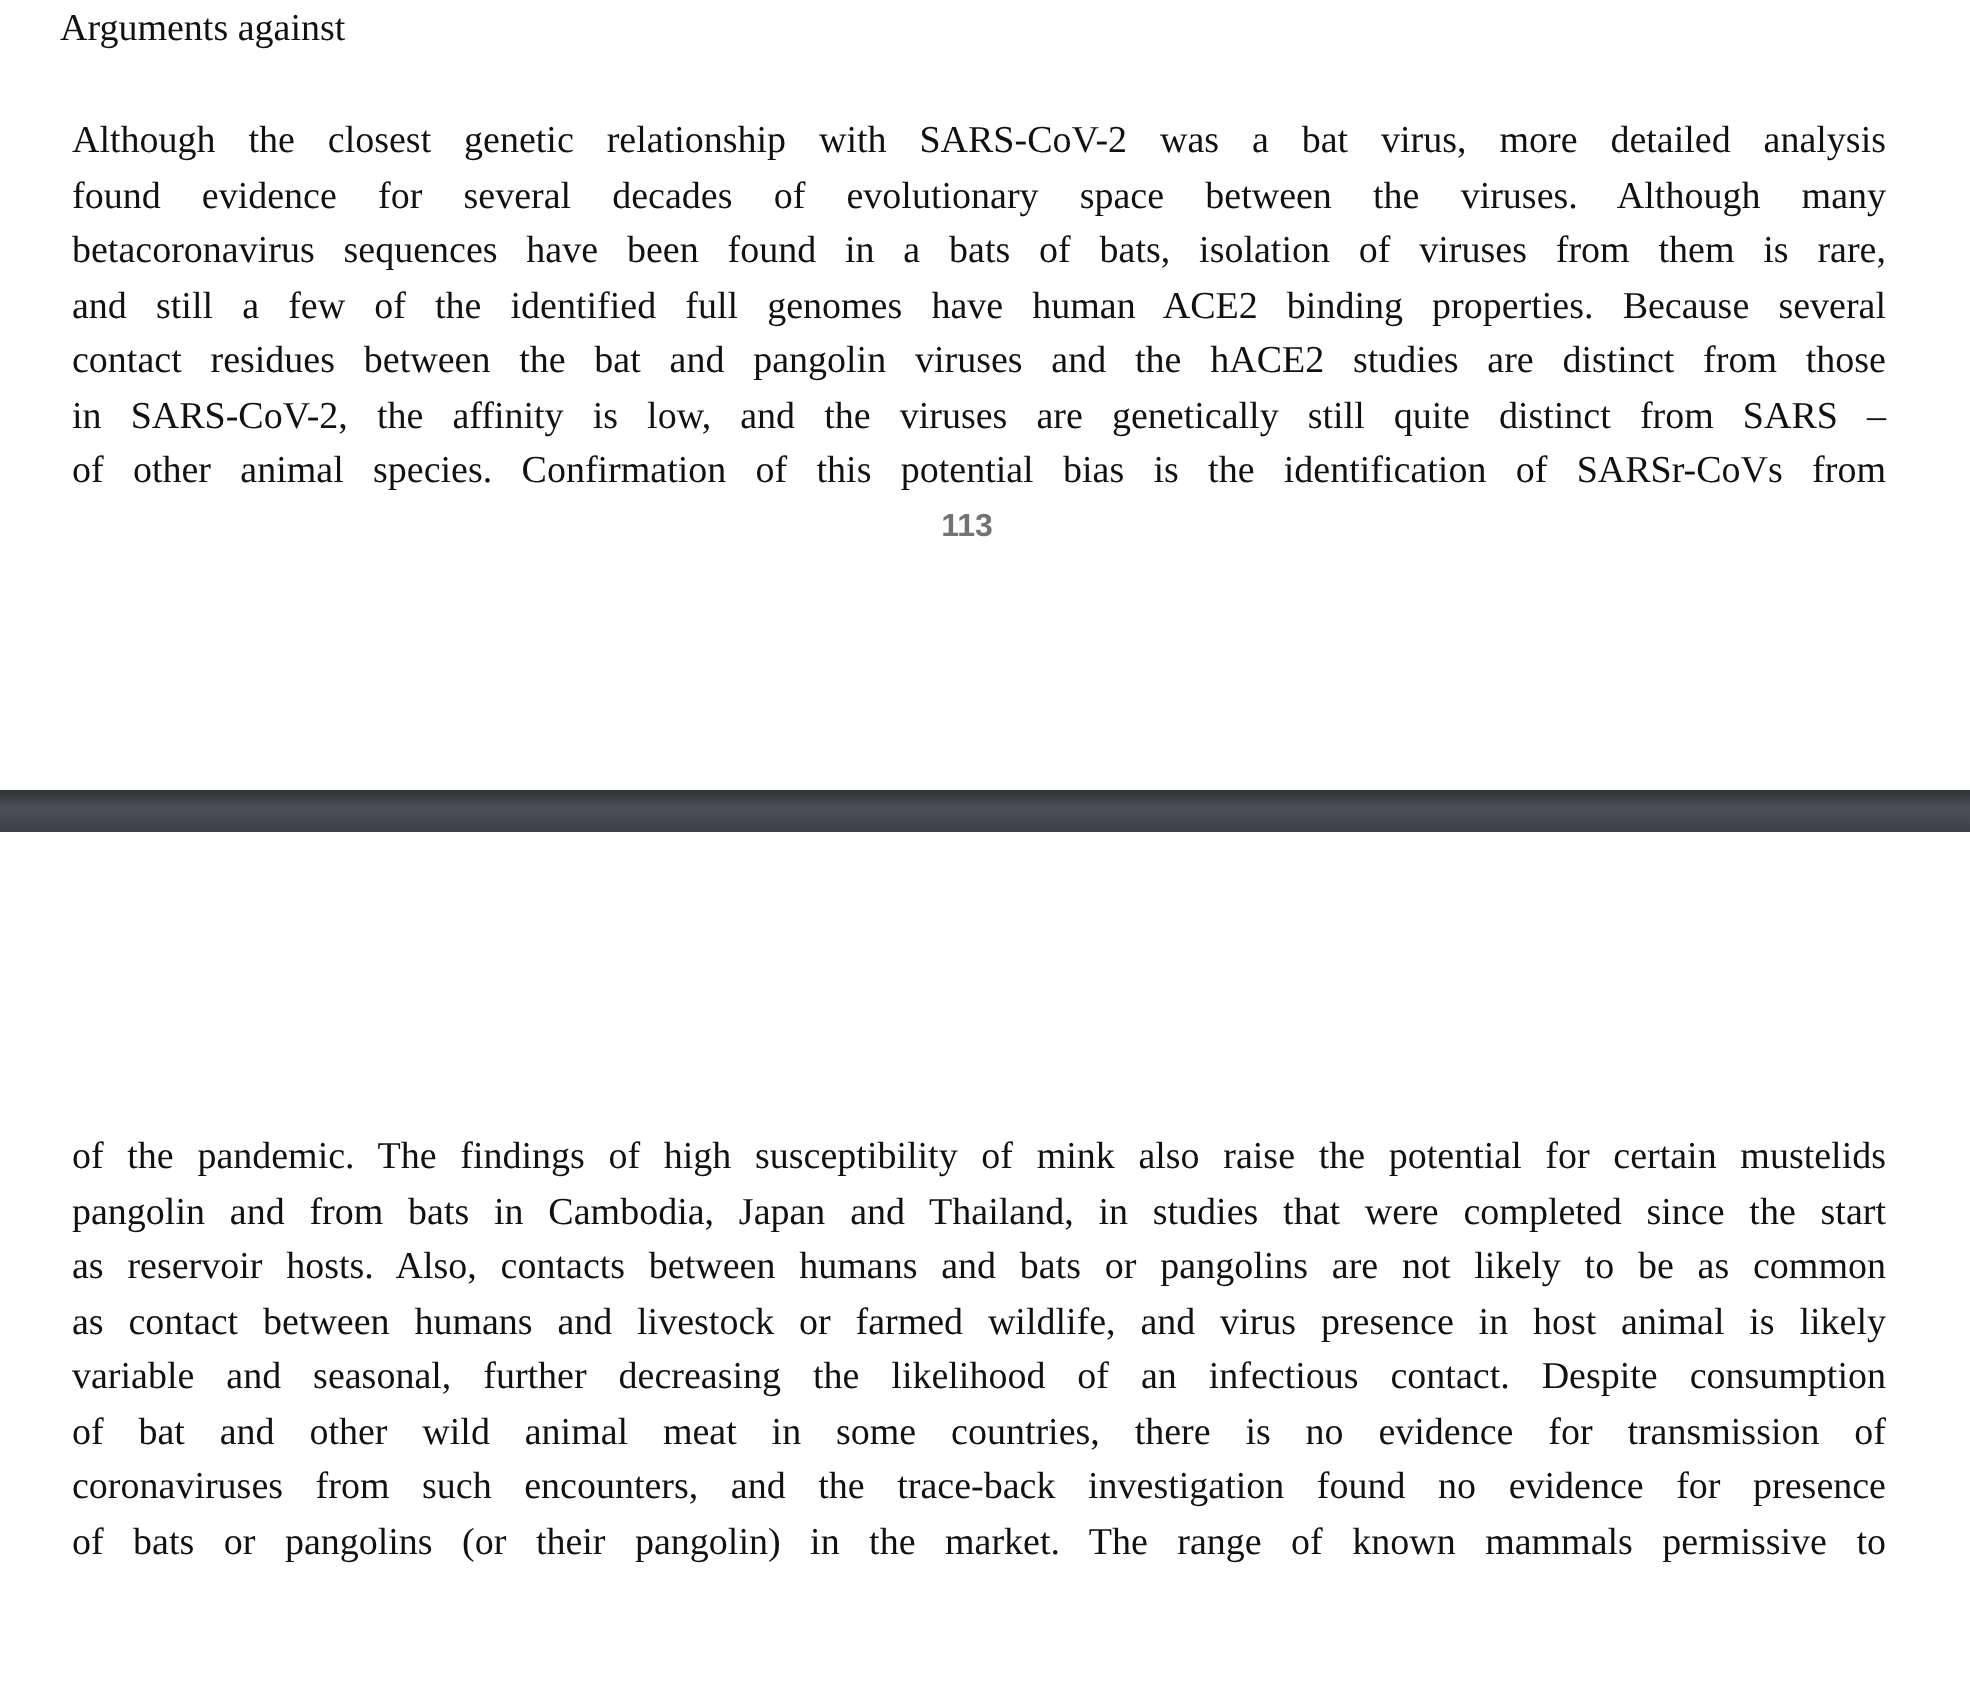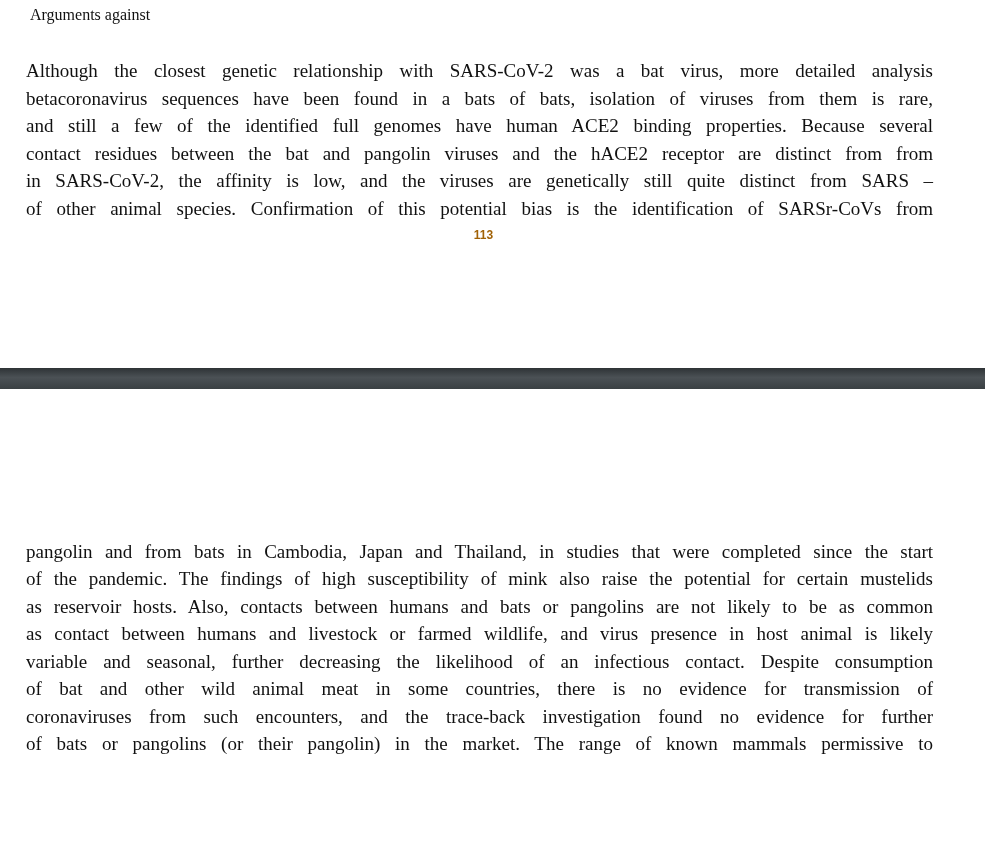--- a/index.html
+++ b/index.html
@@ -15,26 +15,26 @@
     color: #111111;
   }
   .doc-view {
     position: relative;
     width: 985px;
     height: 848px;
   }
   .section-heading {
     margin: 2px 0 0 30px;
     width: 907px;
-    font-size: 16px;
+    font-size: 19px;
     line-height: 26px;
     text-align: left;
   }
   .page-paragraph {
-    margin-left: 26px;
+    margin-left: 36px;
     width: 907px;
     font-size: 19px;
     line-height: 27.5px;
   }
   .para-1 {
     margin-top: 29px;
   }
   .para-2 {
     margin-top: 149px;
   }
@@ -43,57 +43,58 @@
     text-align-last: justify;
   }
   .tline.last-left {
     text-align-last: left;
   }
   .page-number {
     margin-left: 30px;
     width: 907px;
     text-align: center;
     font-family: "Liberation Sans", "DejaVu Sans", sans-serif;
-    font-size: 12px;
+    font-size: 16px;
     font-weight: 600;
     line-height: 27.5px;
-    color: #a16207;
+    color: #737373;
   }
   .page-separator {
     margin-top: 118px;
     width: 985px;
     height: 21px;
     
     background: #3f464a;
   }
 </style>
 </head>
 <body>
 
 <div class="doc-view">
 
   <div class="section-heading">Arguments against</div>
 
   <div class="page-paragraph para-1">
       <div class="tline">Although the closest genetic relationship with SARS-CoV-2 was a bat virus, more detailed analysis</div>
+      <div class="tline">found evidence for several decades of evolutionary space between the viruses. Although many</div>
       <div class="tline">betacoronavirus sequences have been found in a bats of bats, isolation of viruses from them is rare,</div>
       <div class="tline">and still a few of the identified full genomes have human ACE2 binding properties. Because several</div>
-      <div class="tline">contact residues between the bat and pangolin viruses and the hACE2 receptor are distinct from from</div>
+      <div class="tline">contact residues between the bat and pangolin viruses and the hACE2 studies are distinct from those</div>
       <div class="tline">in SARS-CoV-2, the affinity is low, and the viruses are genetically still quite distinct from SARS –</div>
       <div class="tline">of other animal species. Confirmation of this potential bias is the identification of SARSr-CoVs from</div>
     </div>
 
   <div class="page-number">113</div>
 
   <div class="page-separator" style="background: linear-gradient(rgb(46, 51, 54) 0%, rgb(75, 81, 85) 45%, rgb(58, 64, 67) 100%);"></div>
 
   <div class="page-paragraph para-2">
+      <div class="tline">of the pandemic. The findings of high susceptibility of mink also raise the potential for certain mustelids</div>
       <div class="tline">pangolin and from bats in Cambodia, Japan and Thailand, in studies that were completed since the start</div>
-      <div class="tline">of the pandemic. The findings of high susceptibility of mink also raise the potential for certain mustelids</div>
       <div class="tline">as reservoir hosts. Also, contacts between humans and bats or pangolins are not likely to be as common</div>
       <div class="tline">as contact between humans and livestock or farmed wildlife, and virus presence in host animal is likely</div>
       <div class="tline">variable and seasonal, further decreasing the likelihood of an infectious contact. Despite consumption</div>
       <div class="tline">of bat and other wild animal meat in some countries, there is no evidence for transmission of</div>
-      <div class="tline">coronaviruses from such encounters, and the trace-back investigation found no evidence for further</div>
+      <div class="tline">coronaviruses from such encounters, and the trace-back investigation found no evidence for presence</div>
       <div class="tline">of bats or pangolins (or their pangolin) in the market. The range of known mammals permissive to</div>
     </div>
 
 </div>
 
 </body></html>

